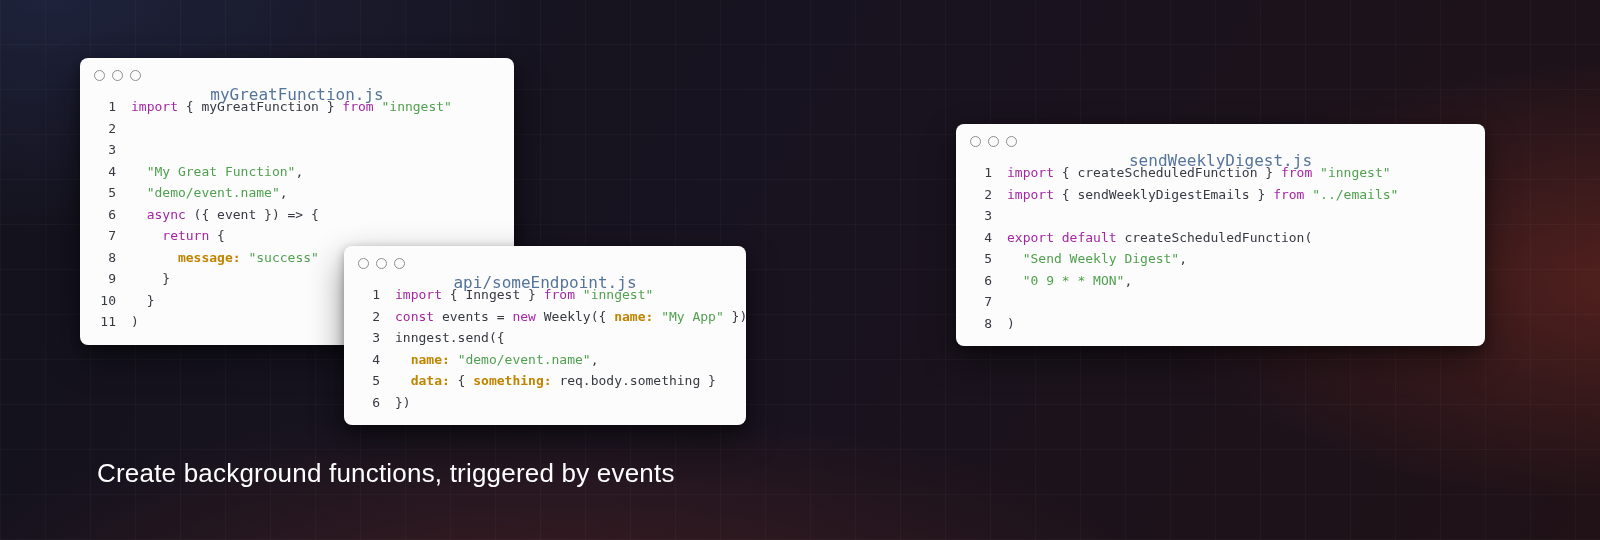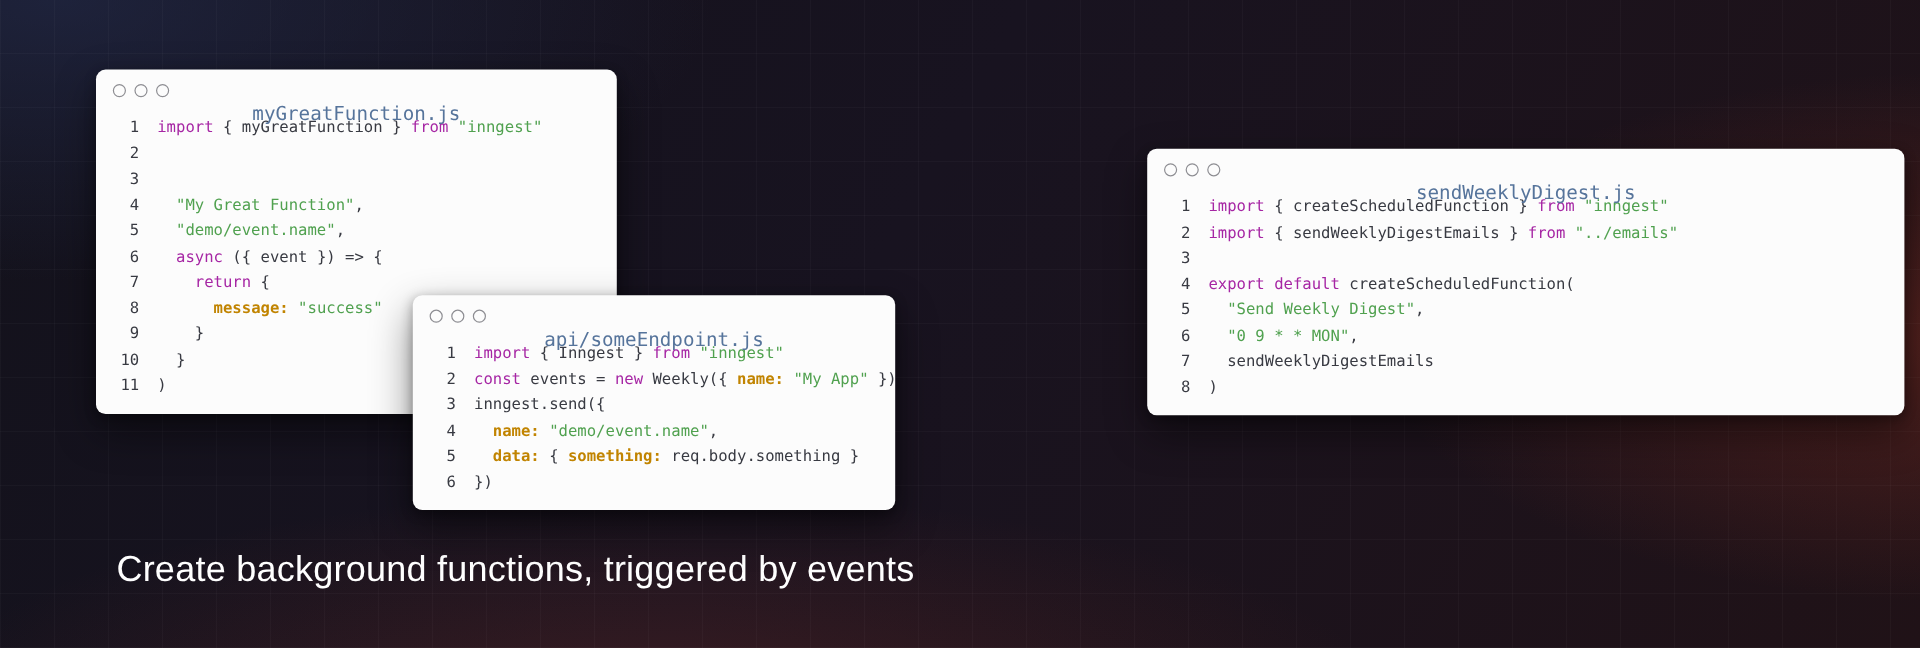--- a/index.html
+++ b/index.html
@@ -29,21 +29,21 @@
   
   .window {
     position: absolute;
     background: var(--win-bg, #fcfcfc);
     border-radius: 8px;
     box-shadow: 0 14px 34px rgba(0,0,0,0.45), 0 3px 10px rgba(0,0,0,0.30);
     overflow: hidden;
   }
   .win-1 { left: 80px;  top: 58px;  width: 434px; z-index: 1; }
   .win-2 { left: 344px; top: 246px; width: 402px; z-index: 2; }
-  .win-3 { left: 956px; top: 124px; width: 631px; z-index: 1; }
+  .win-3 { left: 956px; top: 124px; width: 529px; z-index: 1; }
 
   .window-header {
     position: relative;
     height: 34px;
     display: flex; align-items: center;
     padding: 0 14px;
   }
   .window-controls { display: flex; gap: 7px; z-index: 1; }
   .window-dot {
     width: 11px; height: 11px;
@@ -81,21 +81,21 @@
   .code-text { white-space: pre; color: var(--pl, #383a42); }
   .tok-kw   { color: var(--kw,  #a626a4); }
   .tok-str  { color: var(--str, #50a14f); }
   .tok-prop { color: var(--prop,#c18401); font-weight: bold; }
   .tok-pl   { color: var(--pl,  #383a42); }
 
   
   .caption {
     position: absolute;
     color: var(--caption, #ffffff);
-    font-size: 30px;
+    font-size: 26px;
     font-weight: 500;
     letter-spacing: 0.2px;
     white-space: nowrap;
   }
   .caption-left  { left: 97px;   top: 458px; }
   .caption-right { left: 1028px; top: 458px; }
 </style>
 </head>
 <body>
 
@@ -154,19 +154,19 @@
       </div>
       <div class="window-title">sendWeeklyDigest.js</div>
     </div>
     <div class="code-body">
         <div class="code-line"><span class="ln">1</span><span class="code-text"><span class="tok-kw">import</span><span class="tok-pl"> { createScheduledFunction } </span><span class="tok-kw">from</span><span class="tok-pl"> </span><span class="tok-str">"inngest"</span></span></div>
         <div class="code-line"><span class="ln">2</span><span class="code-text"><span class="tok-kw">import</span><span class="tok-pl"> { sendWeeklyDigestEmails } </span><span class="tok-kw">from</span><span class="tok-pl"> </span><span class="tok-str">"../emails"</span></span></div>
         <div class="code-line"><span class="ln">3</span><span class="code-text"></span></div>
         <div class="code-line"><span class="ln">4</span><span class="code-text"><span class="tok-kw">export</span><span class="tok-pl"> </span><span class="tok-kw">default</span><span class="tok-pl"> createScheduledFunction(</span></span></div>
         <div class="code-line"><span class="ln">5</span><span class="code-text"><span class="tok-pl">  </span><span class="tok-str">"Send Weekly Digest"</span><span class="tok-pl">,</span></span></div>
         <div class="code-line"><span class="ln">6</span><span class="code-text"><span class="tok-pl">  </span><span class="tok-str">"0 9 * * MON"</span><span class="tok-pl">,</span></span></div>
-        <div class="code-line"><span class="ln">7</span><span class="code-text"><span class="tok-pl">  sendWeeklyDigestEmails</span></span></div>
+        <div class="code-line"><span class="ln">7</span></div>
         <div class="code-line"><span class="ln">8</span><span class="code-text"><span class="tok-pl">)</span></span></div>
       </div>
   </div>
 
   <div class="caption caption-left">Create background functions, triggered by events</div>
 </div>
 
 </body></html>

